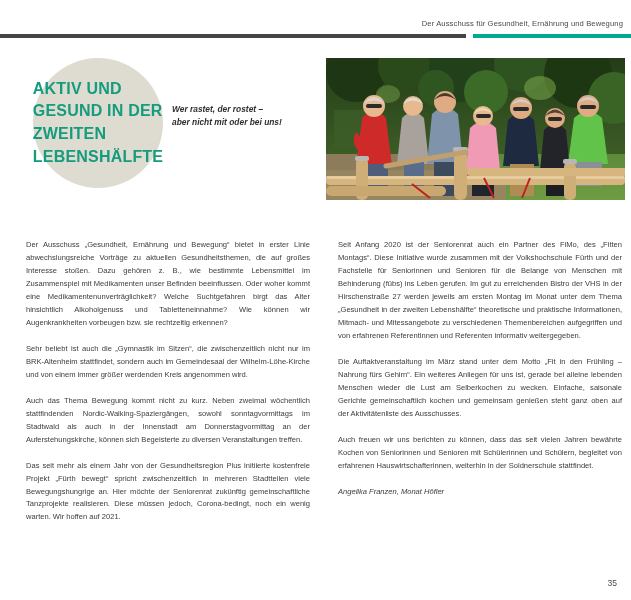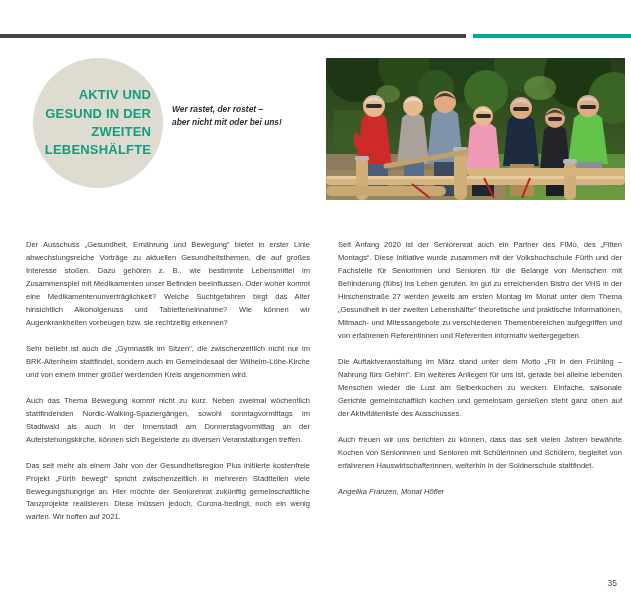--- a/index.html
+++ b/index.html
@@ -65,26 +65,26 @@
     top: 11px;
     width: 130px;
     height: 130px;
     border-radius: 50%;
     background: #dedcd0;
     display: flex;
     align-items: center;
     justify-content: center;
   }
   .badge-text {
-    font-size: 13px;
+    font-size: 16px;
     font-weight: bold;
     line-height: 1.42;
     letter-spacing: 0.2px;
     color: #159b7e;
-    text-align: right;
+    text-align: left;
     padding: 0 8px;
     white-space: pre-line;
   }
   .tagline {
     position: absolute;
     left: 172px;
     top: 56px;
     width: 150px;
     font-size: 8.4px;
     font-weight: bold;
@@ -144,20 +144,21 @@
     bottom: 12px;
     font-size: 8.5px;
     color: #4a4a4a;
     text-align: center;
   }
 </style>
 </head>
 <body>
 
 <div class="page-header">
+  <div class="header-title">Der Ausschuss für Gesundheit, Ernährung und Bewegung</div>
   <div class="rule-dark"></div>
   <div class="rule-teal"></div>
 </div>
 
 <div class="hero">
 
   <div class="badge-circle">
     <div class="badge-text">AKTIV UND
 GESUND IN DER
 ZWEITEN

